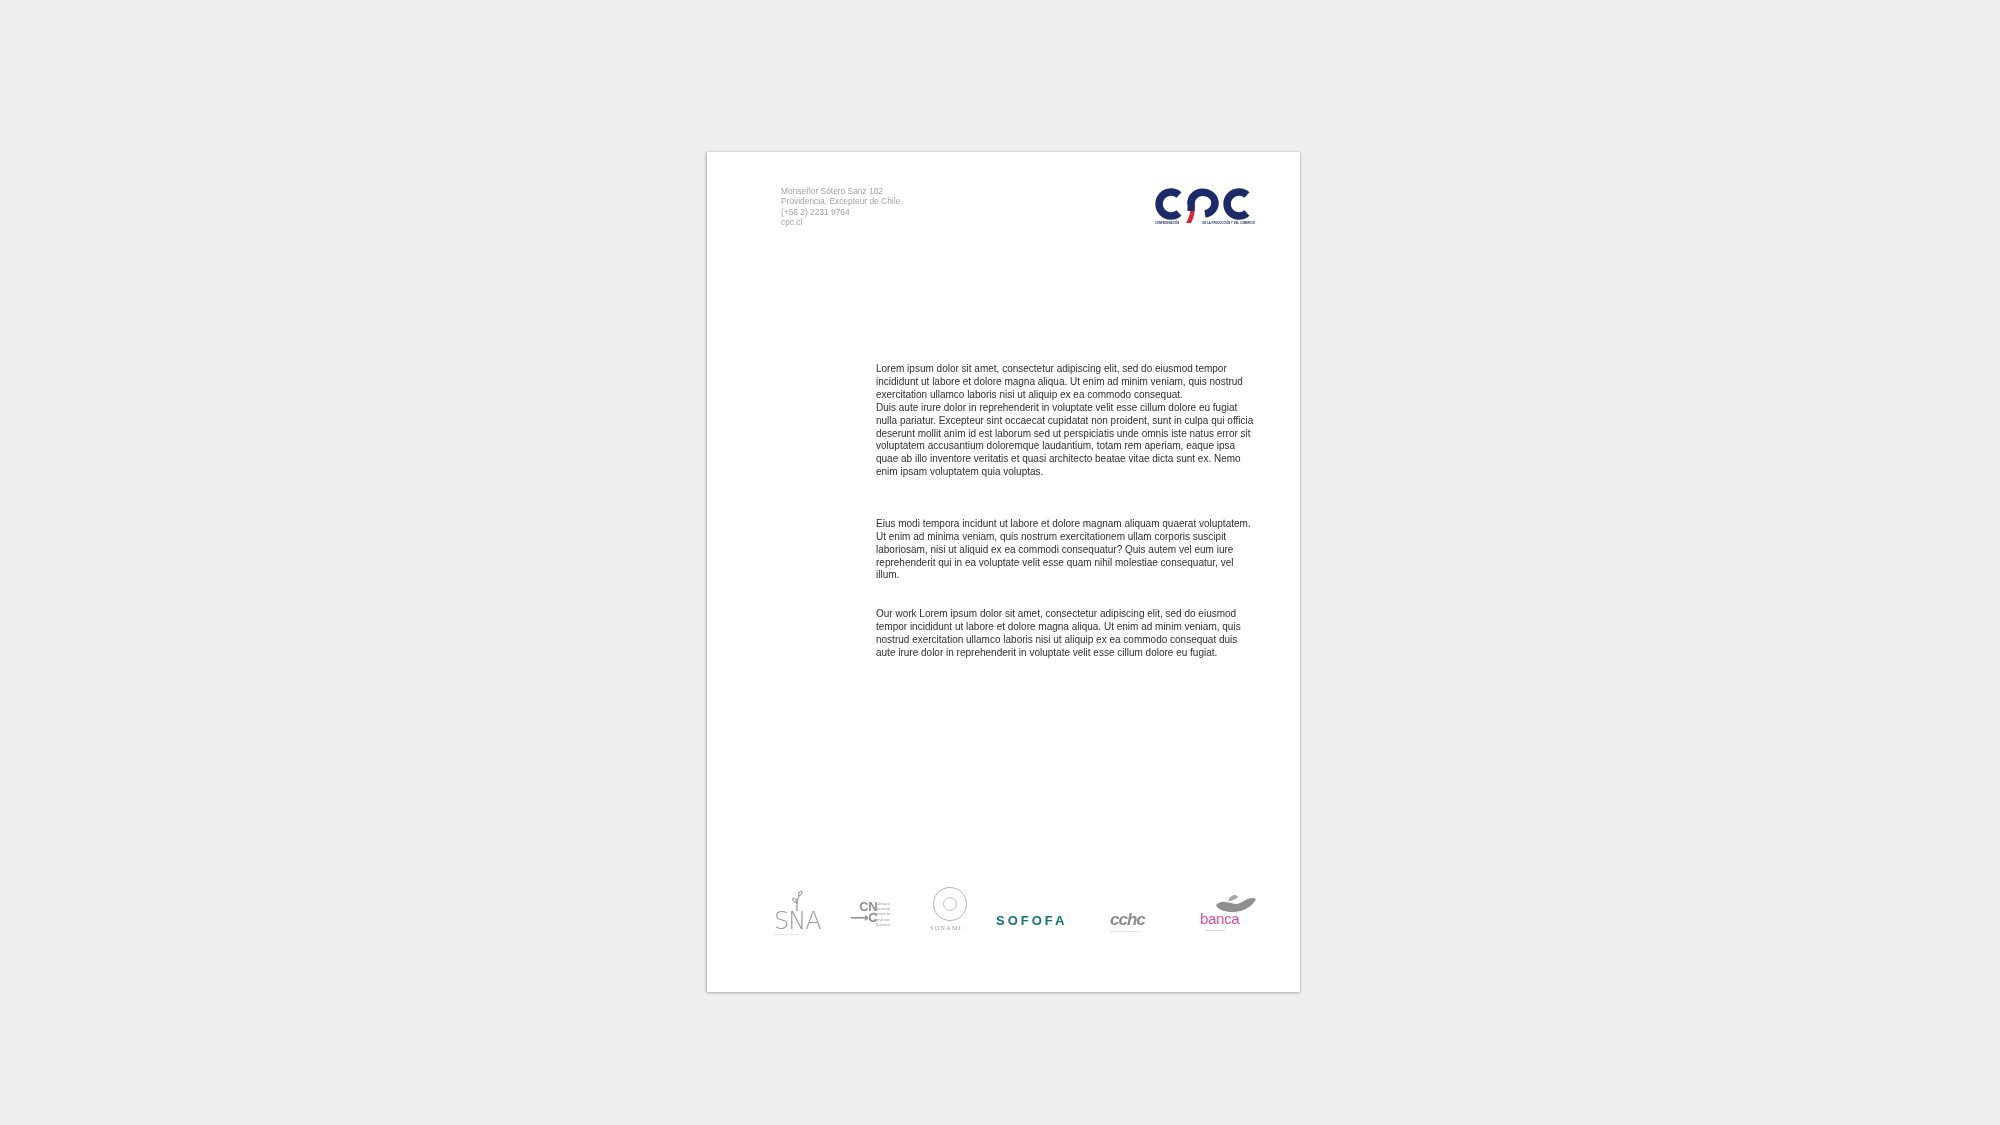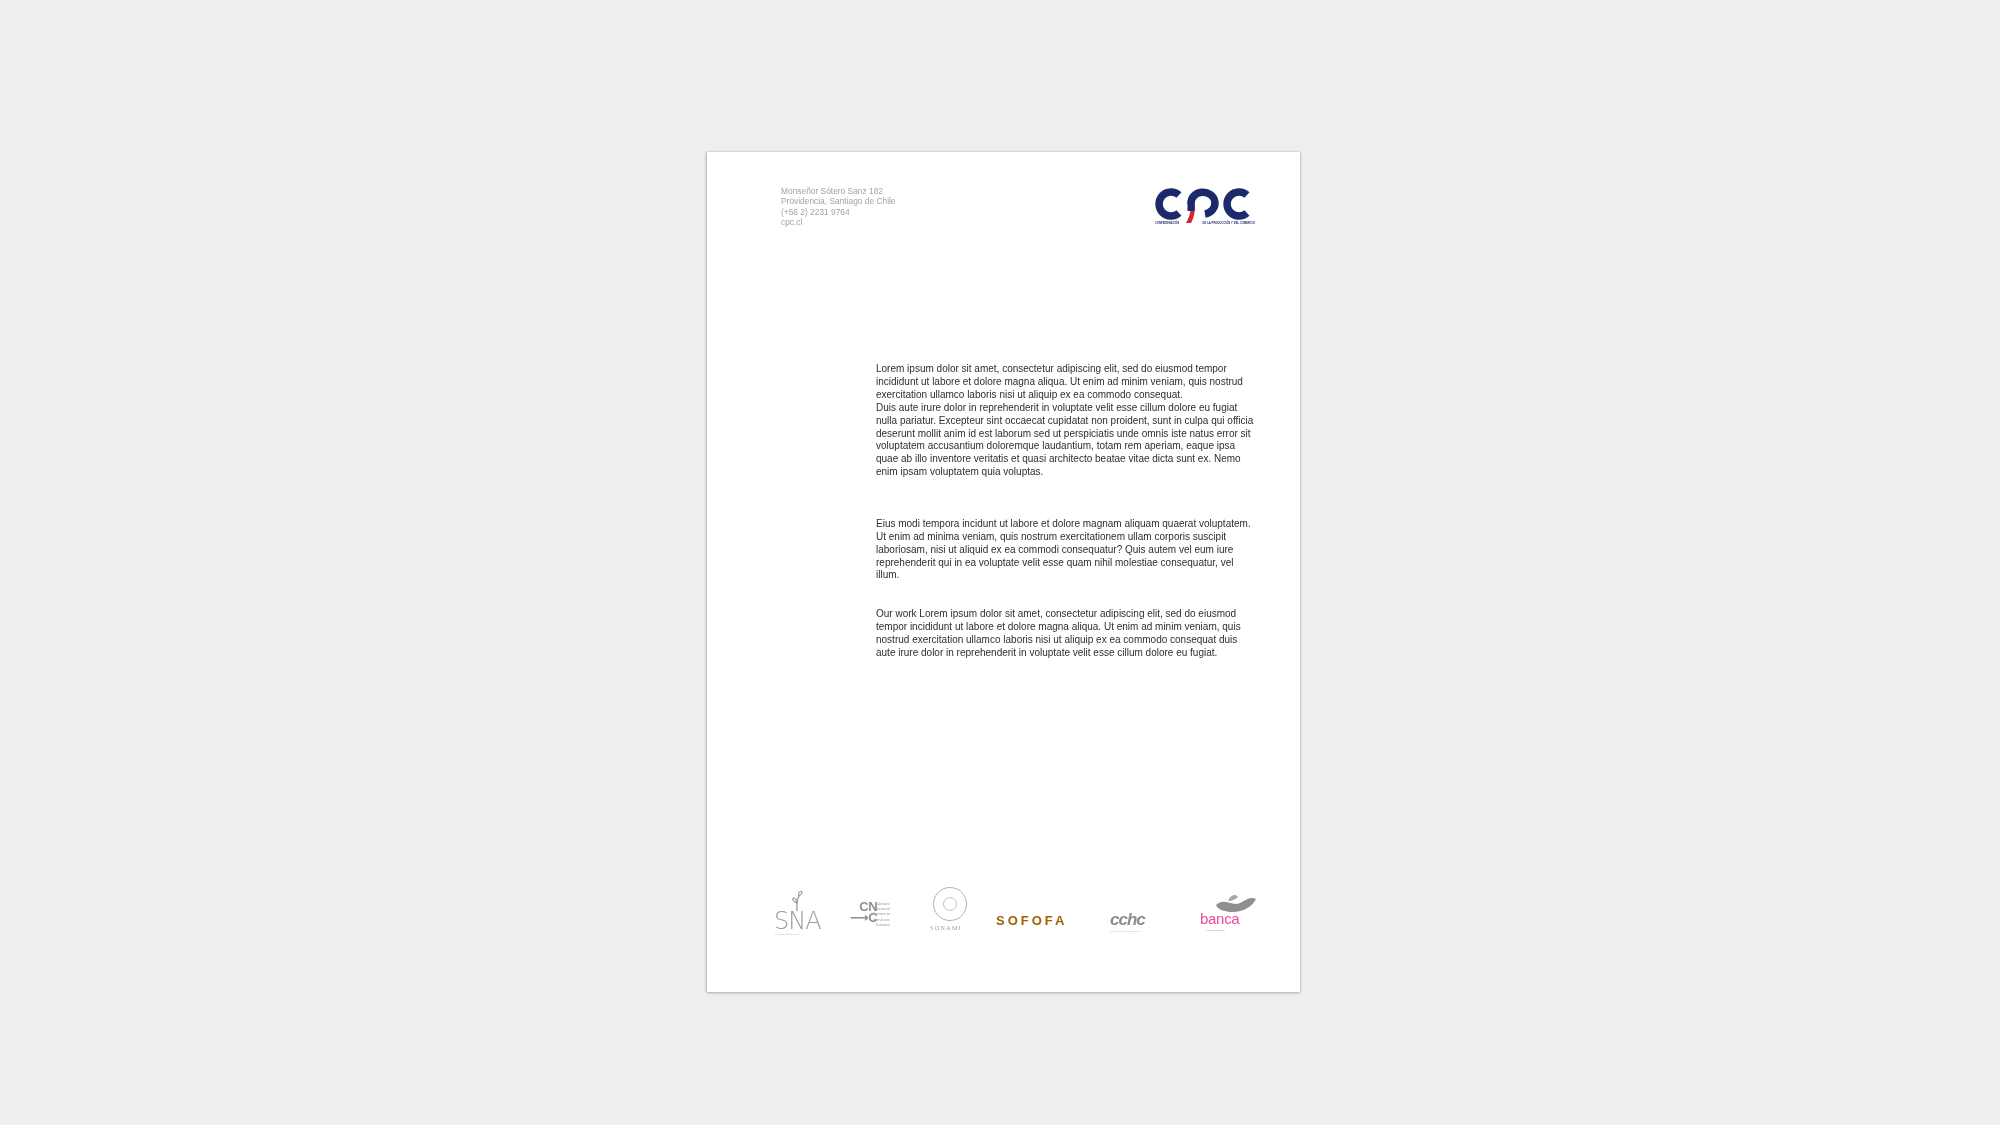--- a/index.html
+++ b/index.html
@@ -62,37 +62,37 @@
     .sna { left: 55px; top: 6px; width: 46px; height: 42px; }
     .sna-text { position: absolute; left: 1px; top: 14px; font-size: 24px; letter-spacing: -1px; color: #9b9b9b; font-family: "DejaVu Sans", sans-serif; font-weight: 300; }
     .sna-sub { position: absolute; left: 2px; top: 40px; font-size: 2px; color: #aaa; white-space: nowrap; }
     .cnc { left: 128px; top: 14px; width: 50px; height: 34px; }
     .cnc-mark { position: absolute; left: 0; top: 0; font-size: 13px; line-height: 11px; font-weight: bold; color: #8f8f8f; letter-spacing: -0.5px; }
     .cnc-words { position: absolute; left: 26px; top: 0; font-size: 4.2px; line-height: 5.2px; color: #9b9b9b; }
     .sonami { left: 210px; top: 0; width: 44px; height: 50px; }
     .sonami-ring { position: absolute; left: 5px; top: 0; width: 34px; height: 34px; border: 1px solid #b5b5b5; border-radius: 50%; box-sizing: border-box; }
     .sonami-inner { position: absolute; left: 9px; top: 9px; width: 14px; height: 14px; border: 1px solid #c4c4c4; border-radius: 50%; box-sizing: border-box; }
     .sonami-text { position: absolute; left: 2px; top: 38px; font-size: 6px; letter-spacing: 1.4px; color: #9c9c9c; font-family: "Liberation Serif", serif; white-space: nowrap; }
-    .sofofa { left: 278px; top: 26px; font-size: 13px; letter-spacing: 3px; color: #a16207; font-weight: bold; white-space: nowrap; }
+    .sofofa { left: 278px; top: 26px; font-size: 13px; letter-spacing: 3px; color: #0f766e; font-weight: bold; white-space: nowrap; }
     .cchc { left: 392px; top: 24px; width: 60px; height: 24px; }
     .cchc-text { position: absolute; left: 0; top: 0; font-size: 17px; font-style: italic; font-weight: bold; color: #8d8d8d; letter-spacing: -1px; line-height: 17px; }
     .cchc-sub { position: absolute; left: 0; top: 19px; font-size: 2px; color: #aaa; white-space: nowrap; }
     .banca { left: 482px; top: 6px; width: 62px; height: 44px; }
     .banca-wave { position: absolute; left: 14px; top: 0; width: 44px; height: 20px; }
     .banca-text { position: absolute; left: 0; top: 17px; font-size: 15px; color: #ec4899; letter-spacing: -0.3px; }
     .banca-sub { position: absolute; left: 6px; top: 36px; font-size: 2.4px; color: #aaa; white-space: nowrap; }
   </style>
 </head>
 <body>
 
 <div class="page">
 
   <div class="address">
     <div>Monseñor Sótero Sanz 182</div>
-    <div>Providencia, Santiago de Chile</div>
+    <div>Providencia, Excepteur de Chile</div>
     <div>(+56 2) 2231 9764</div>
     <div>cpc.cl</div>
   </div>
 
   <div class="logo">
     <svg width="100" height="40" viewBox="0 0 100 40">
 
       <path d="M24 11 A12 12 0 1 0 24 29" fill="none" stroke="#1b2a6b" stroke-width="7.5" stroke-linecap="butt"></path>
 
       <path d="M36 20 A12 11 0 1 1 50 30" fill="none" stroke="#1b2a6b" stroke-width="7.5"></path>

